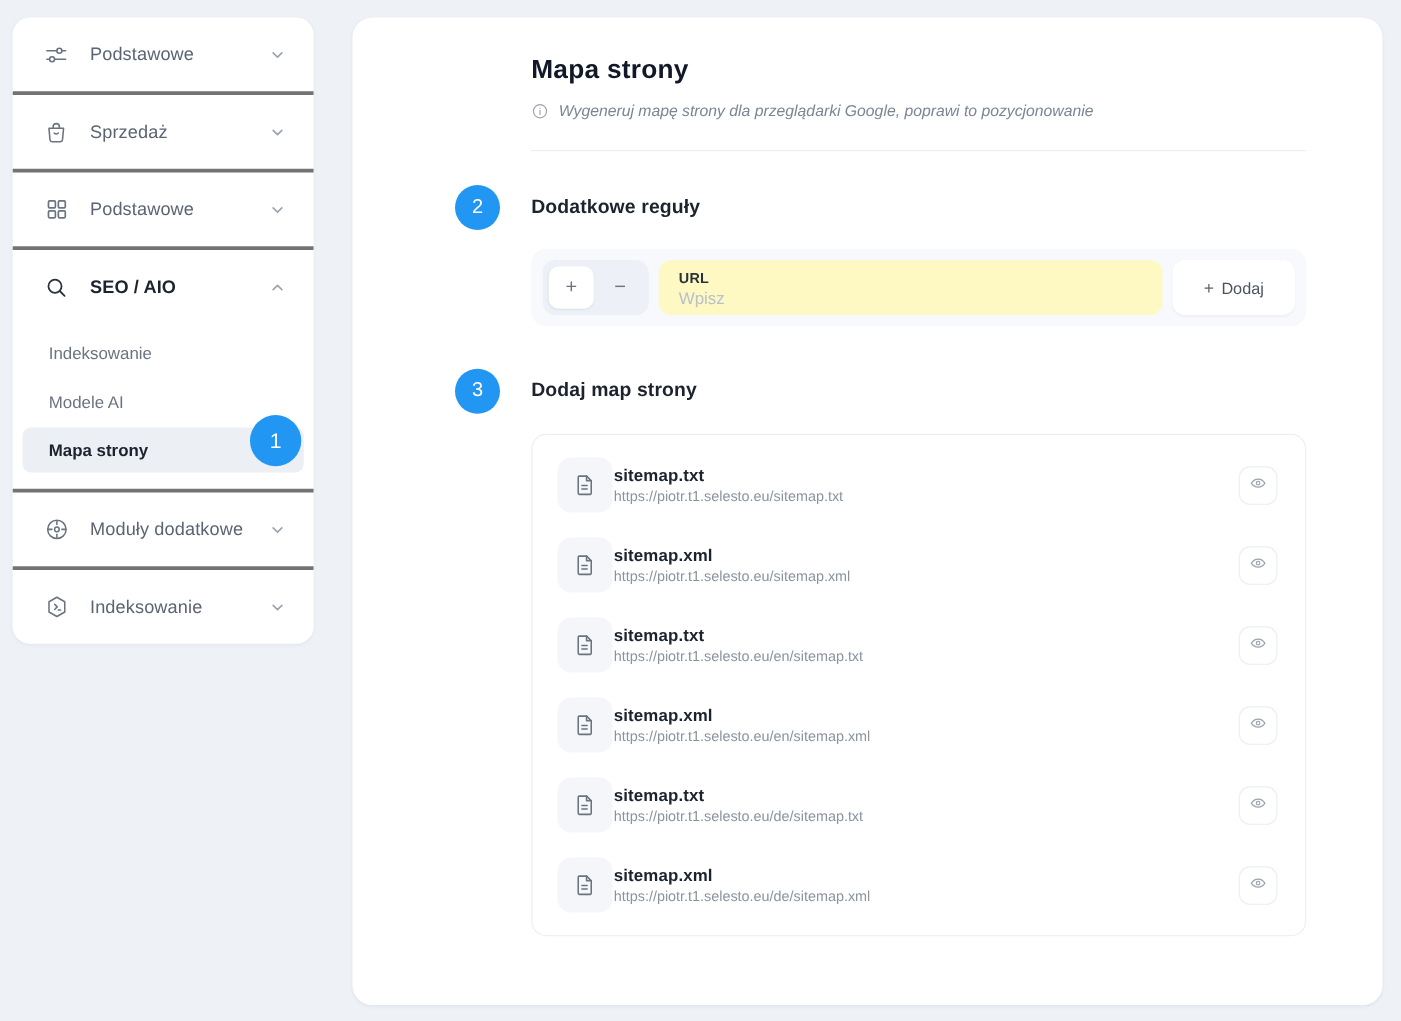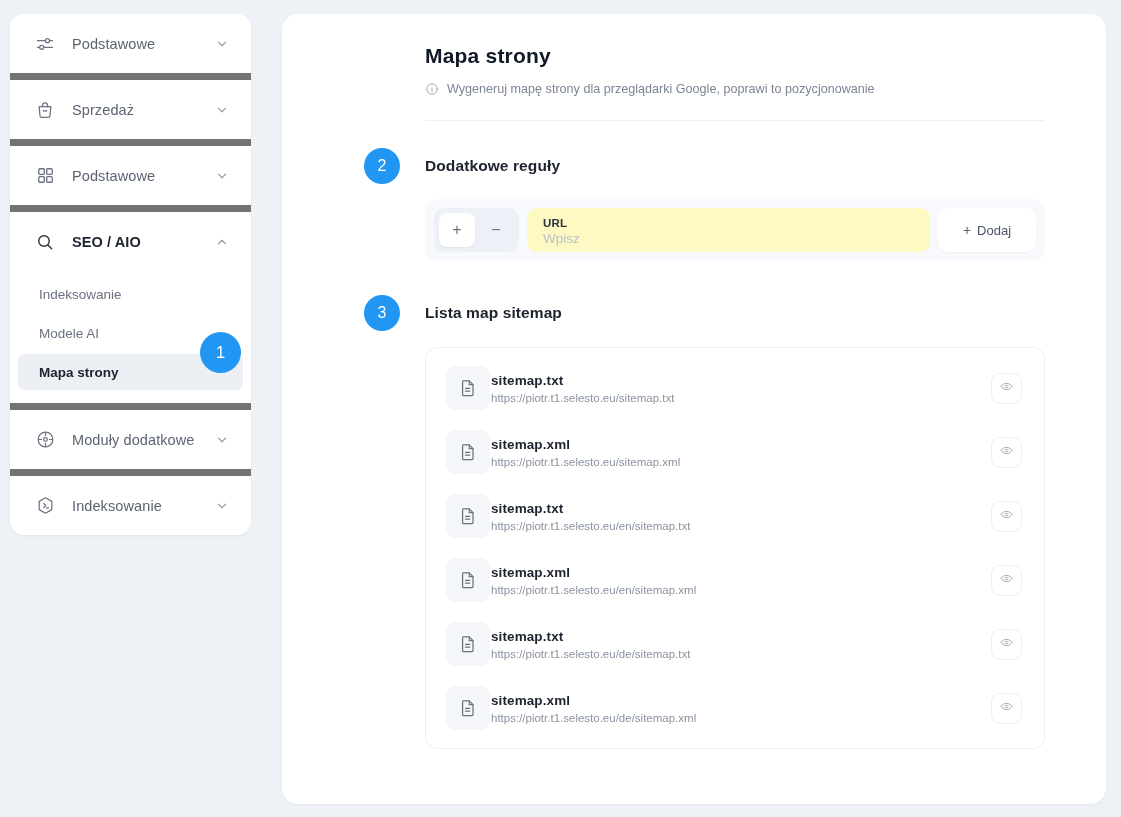--- a/index.html
+++ b/index.html
@@ -12,21 +12,21 @@
   .page { position: relative; width: 1121px; height: 817px; }
 
   
   .sidebar {
     position: absolute; left: 10px; top: 14px;
     width: 241px; background: #ffffff;
     border-radius: 14px;
     box-shadow: 0 1px 3px rgba(20,35,70,.05);
     overflow: hidden;
   }
-  .nav-group { border-bottom: 7px solid #737373; }
+  .nav-group { border-bottom: 3px solid #737373; }
   .nav-group:last-child { border-bottom: none; }
   .nav-top {
     display: flex; align-items: center;
     height: 59px; padding: 0 22px 0 22px;
     cursor: pointer; position: relative;
   }
   .nav-ico {
     width: 26px; height: 26px; flex: 0 0 26px;
     display: flex; align-items: center; justify-content: center;
     color: #6b7280;
@@ -62,20 +62,21 @@
     overflow: hidden;
   }
   .content { padding: 30px 61px 0 143px; }
   .page-title {
     font-size: 21px; font-weight: bold; color: #111827;
     letter-spacing: .2px;
   }
   .subtitle-row {
     display: flex; align-items: center; gap: 8px;
     margin-top: 14px;
+    font-style: italic;
   }
   .subtitle { font-size: 12.6px; color: #7b8595; }
   .info-ico { color: #9aa3b0; display: flex; }
   .divider { height: 1px; background: #eef0f4; margin: 24px 0 0 0; }
 
   
   .sec-head { position: relative; margin-top: 27px; height: 36px; }
   .badge {
     position: absolute; left: -61px; top: 0;
     width: 36px; height: 36px; border-radius: 50%;
@@ -334,21 +335,21 @@
         <button class="add-btn">
           <span class="add-plus">+</span>
           <span>Dodaj</span>
         </button>
       </div>
 
       <div class="sec-head" style="margin-top:34px;">
         <div class="badge">
           <span>3</span>
         </div>
-        <div class="sec-title">Lista map sitemap</div>
+        <div class="sec-title">Dodaj map strony</div>
       </div>
 
       <div class="list-box">
 
         <div class="list-item">
           <span class="file-ico-wrap">
             <svg width="20" height="20" viewBox="0 0 24 24" fill="none" stroke="currentColor" stroke-width="1.5" stroke-linecap="round" stroke-linejoin="round">
               <path d="M6.5 3.5h7l4.5 4.5v12a1 1 0 0 1-1 1h-10.5a1 1 0 0 1-1-1v-15.5a1 1 0 0 1 1-1z"></path>
               <polyline points="13.5 3.5 13.5 8 18 8"></polyline>
                 <line x1="9" y1="12.5" x2="14" y2="12.5"></line>

